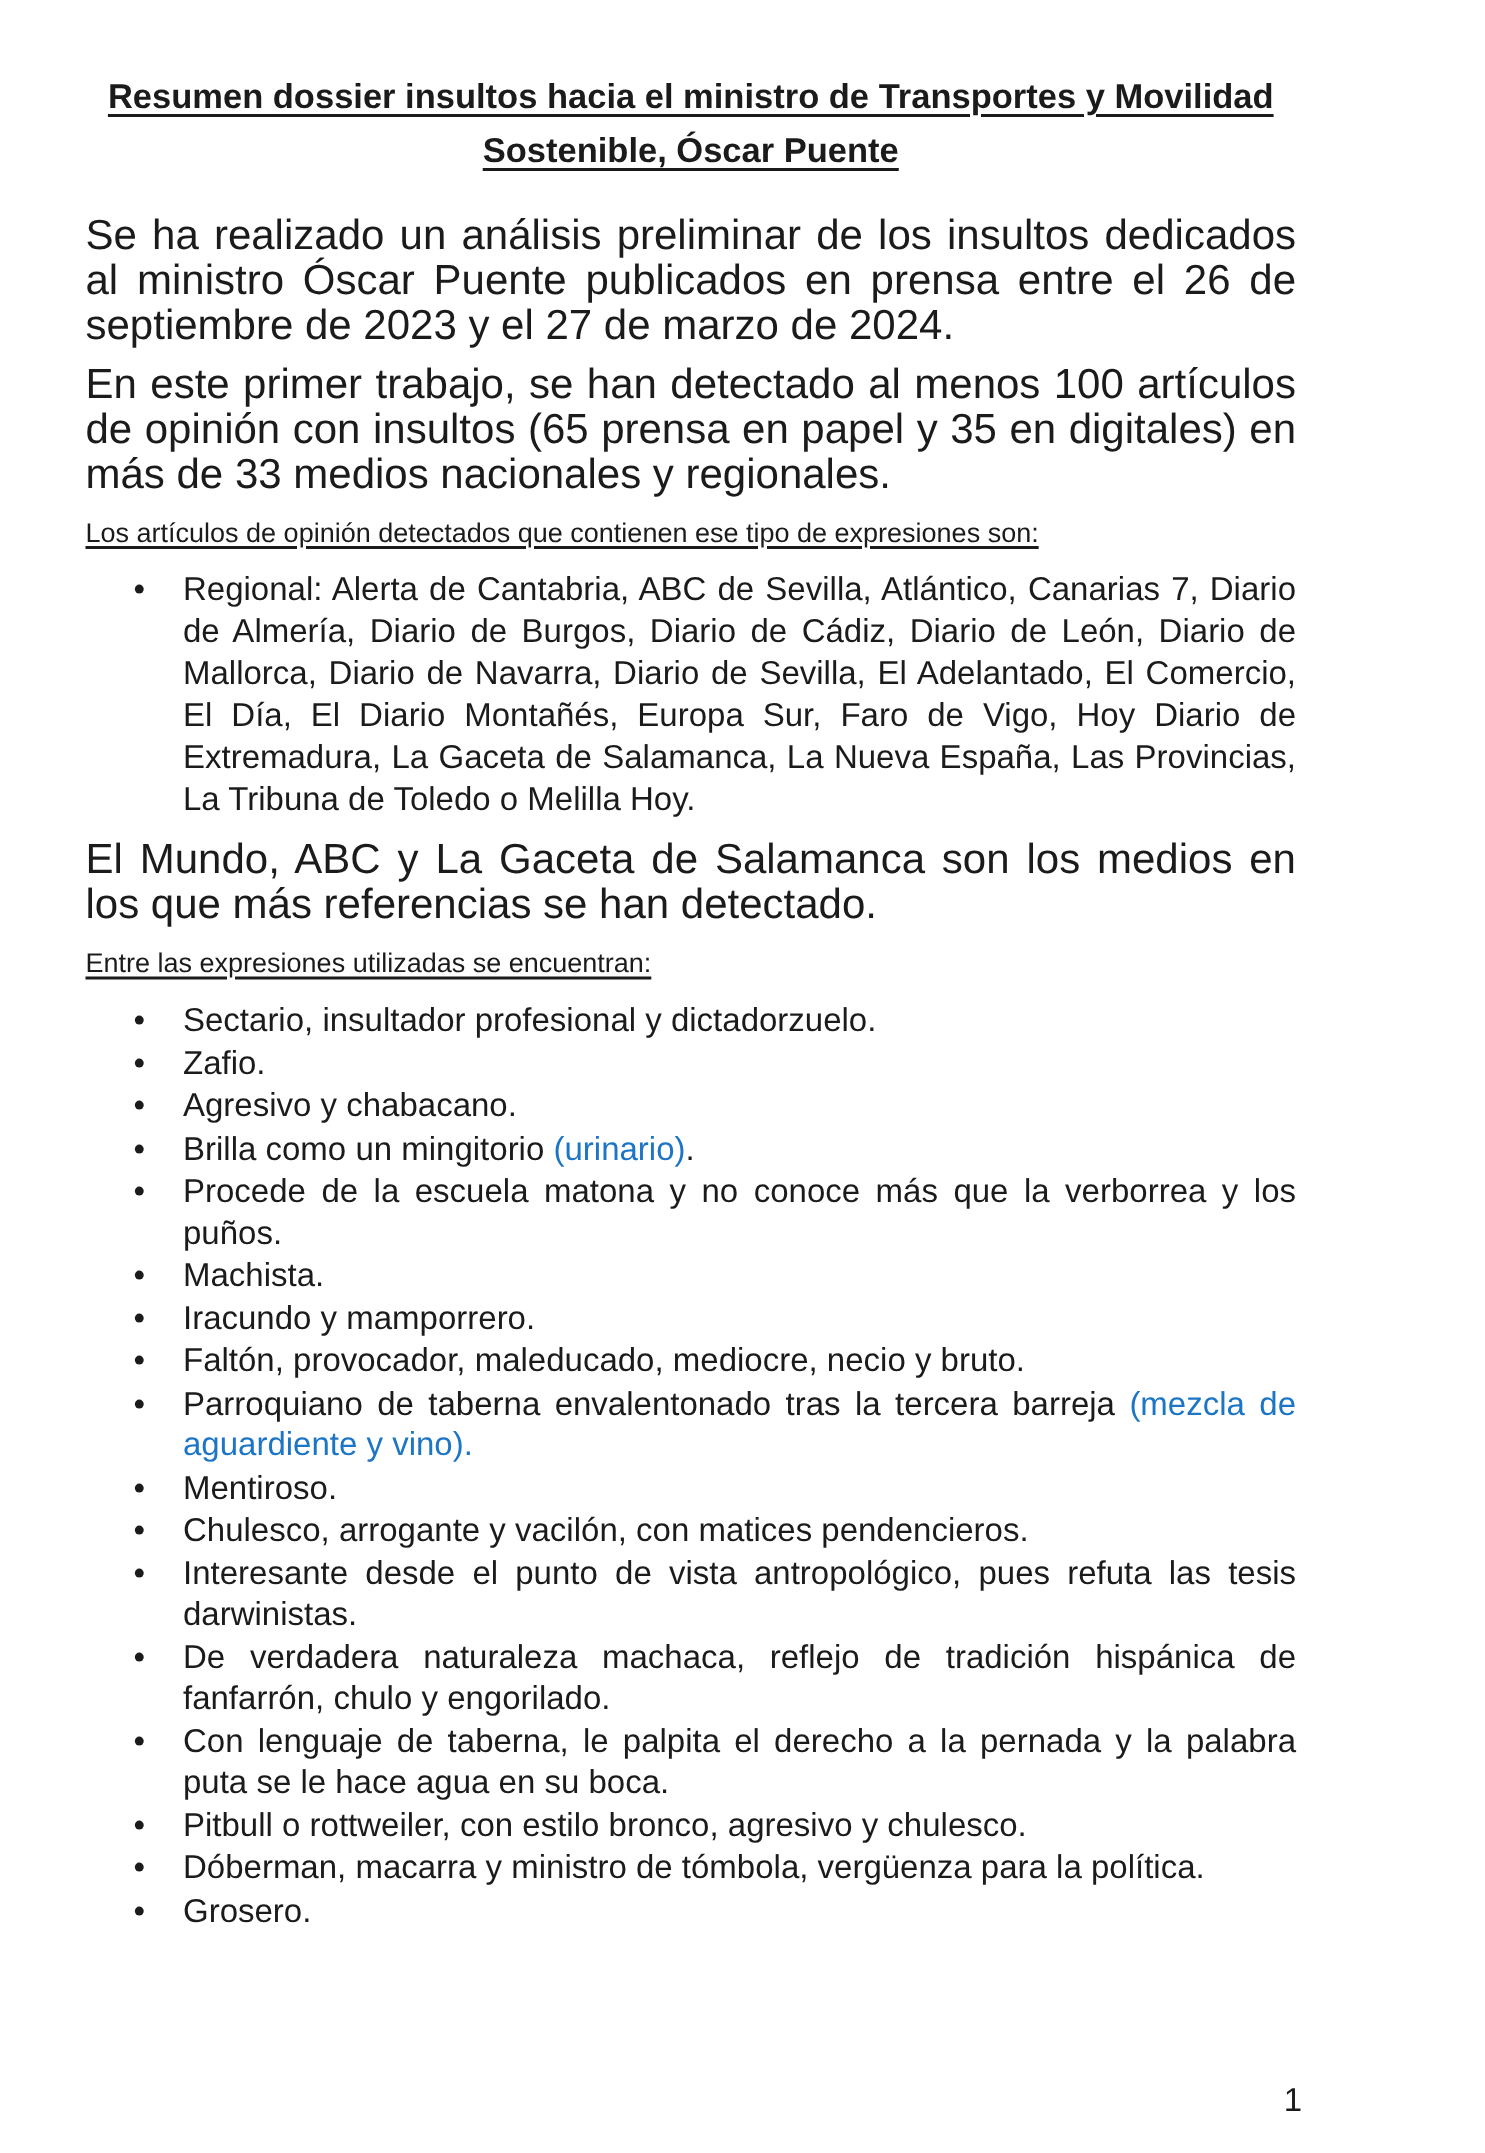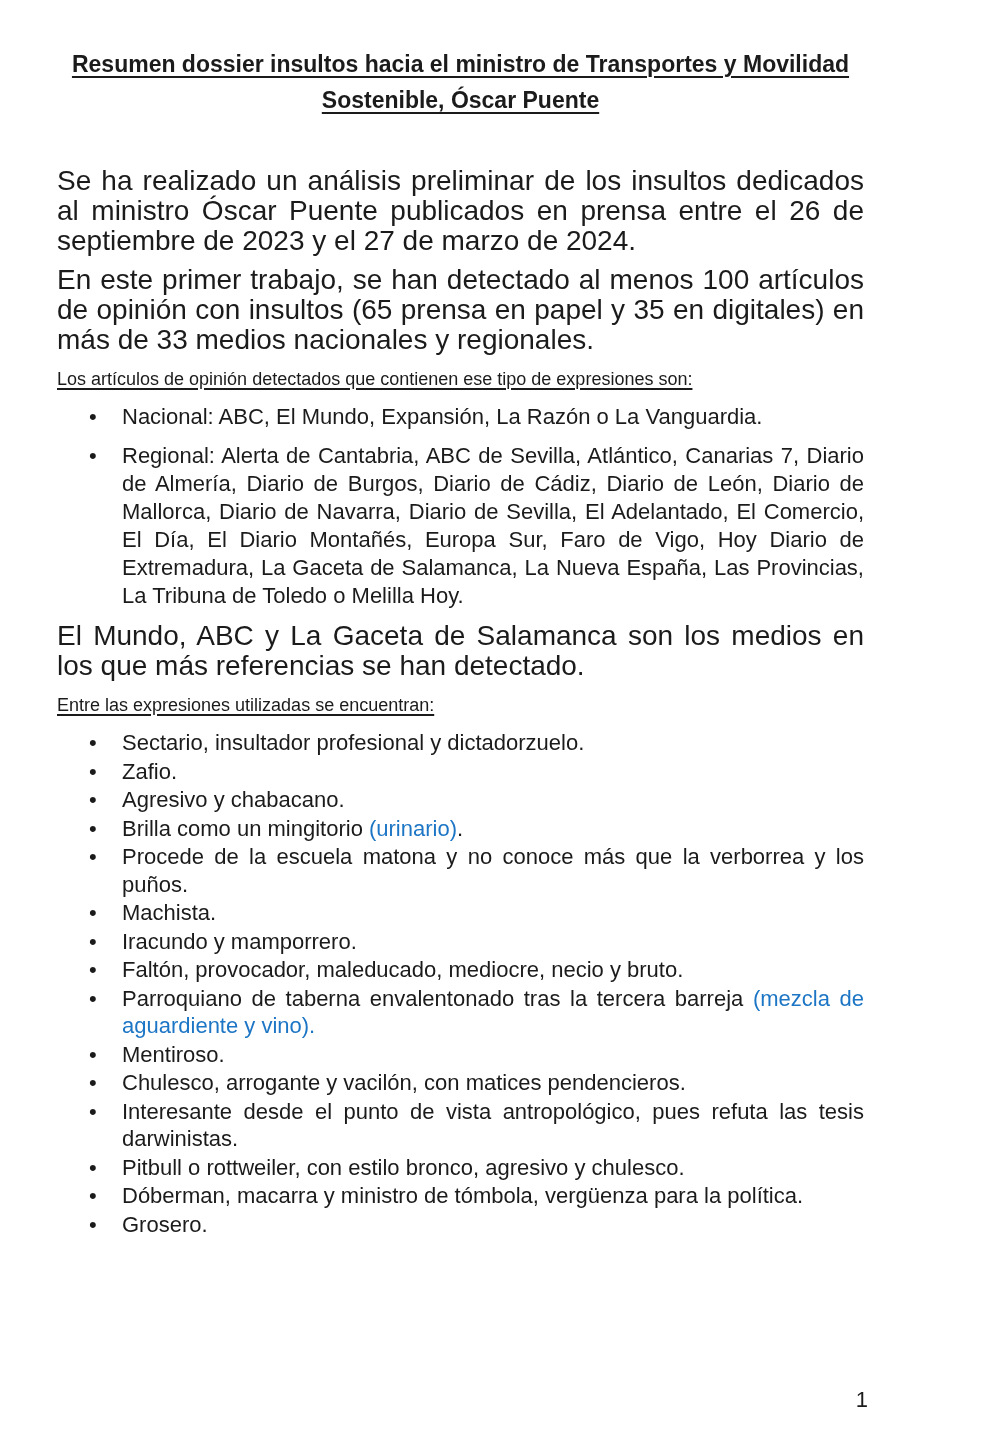--- a/index.html
+++ b/index.html
@@ -21,21 +21,21 @@
   }
   .title {
     font-size: 23px;
     font-weight: bold;
     line-height: 36px;
     text-align: center;
     text-decoration: underline;
     text-decoration-thickness: 2px;
     text-underline-offset: 4px;
     white-space: pre-line;
-    margin: 0 0 48px 0;
+    margin: 0 0 24px 0;
   }
   .para {
     font-size: 28px;
     line-height: 30px;
     text-align: justify;
     margin: 0 0 9px 0;
   }
   .heading-underline {
     font-size: 18px;
     line-height: 30px;
@@ -87,41 +87,42 @@
   <h1 class="title">Resumen dossier insultos hacia el ministro de Transportes y Movilidad
 Sostenible, Óscar Puente</h1>
 
   <p class="para">Se ha realizado un análisis preliminar de los insultos dedicados al ministro Óscar Puente publicados en prensa entre el 26 de septiembre de 2023 y el 27 de marzo de 2024.</p>
 
   <p class="para">En este primer trabajo, se han detectado al menos 100 artículos de opinión con insultos (65 prensa en papel y 35 en digitales) en más de 33 medios nacionales y regionales.</p>
 
   <p class="heading-underline">Los artículos de opinión detectados que contienen ese tipo de expresiones son:</p>
 
   <ul class="list media-list">
-      <li><span>Nacional: ABC, El Mundo, Expansión, La Razón o La Vanguardia.</span></li>
       <li><span>Regional: Alerta de Cantabria, ABC de Sevilla, Atlántico, Canarias 7, Diario de Almería, Diario de Burgos, Diario de Cádiz, Diario de León, Diario de Mallorca, Diario de Navarra, Diario de Sevilla, El Adelantado, El Comercio, El Día, El Diario Montañés, Europa Sur, Faro de Vigo, Hoy Diario de Extremadura, La Gaceta de Salamanca, La Nueva España, Las Provincias, La Tribuna de Toledo o Melilla Hoy.</span></li>
     </ul>
 
   <p class="para">El Mundo, ABC y La Gaceta de Salamanca son los medios en los que más referencias se han detectado.</p>
 
   <p class="heading-underline">Entre las expresiones utilizadas se encuentran:</p>
 
   <ul class="list expr-list">
       <li><span>Sectario, insultador profesional y dictadorzuelo.</span></li>
       <li><span>Zafio.</span></li>
       <li><span>Agresivo y chabacano.</span></li>
       <li><span>Brilla como un mingitorio </span><span class="note">(urinario)</span><span>.</span></li>
       <li><span>Procede de la escuela matona y no conoce más que la verborrea y los puños.</span></li>
       <li><span>Machista.</span></li>
       <li><span>Iracundo y mamporrero.</span></li>
       <li><span>Faltón, provocador, maleducado, mediocre, necio y bruto.</span></li>
       <li><span>Parroquiano de taberna envalentonado tras la tercera barreja </span><span class="note">(mezcla de aguardiente y vino).</span></li>
       <li><span>Mentiroso.</span></li>
       <li><span>Chulesco, arrogante y vacilón, con matices pendencieros.</span></li>
       <li><span>Interesante desde el punto de vista antropológico, pues refuta las tesis darwinistas.</span></li>
+      <li><span>De verdadera naturaleza machaca, reflejo de tradición hispánica de fanfarrón, chulo y engorilado.</span></li>
+      <li><span>Con lenguaje de taberna, le palpita el derecho a la pernada y la palabra puta se le hace agua en su boca.</span></li>
       <li><span>Pitbull o rottweiler, con estilo bronco, agresivo y chulesco.</span></li>
       <li><span>Dóberman, macarra y ministro de tómbola, vergüenza para la política.</span></li>
       <li><span>Grosero.</span></li>
     </ul>
 
   <div class="page-number">1</div>
 
 </div>
 
 </body></html>

